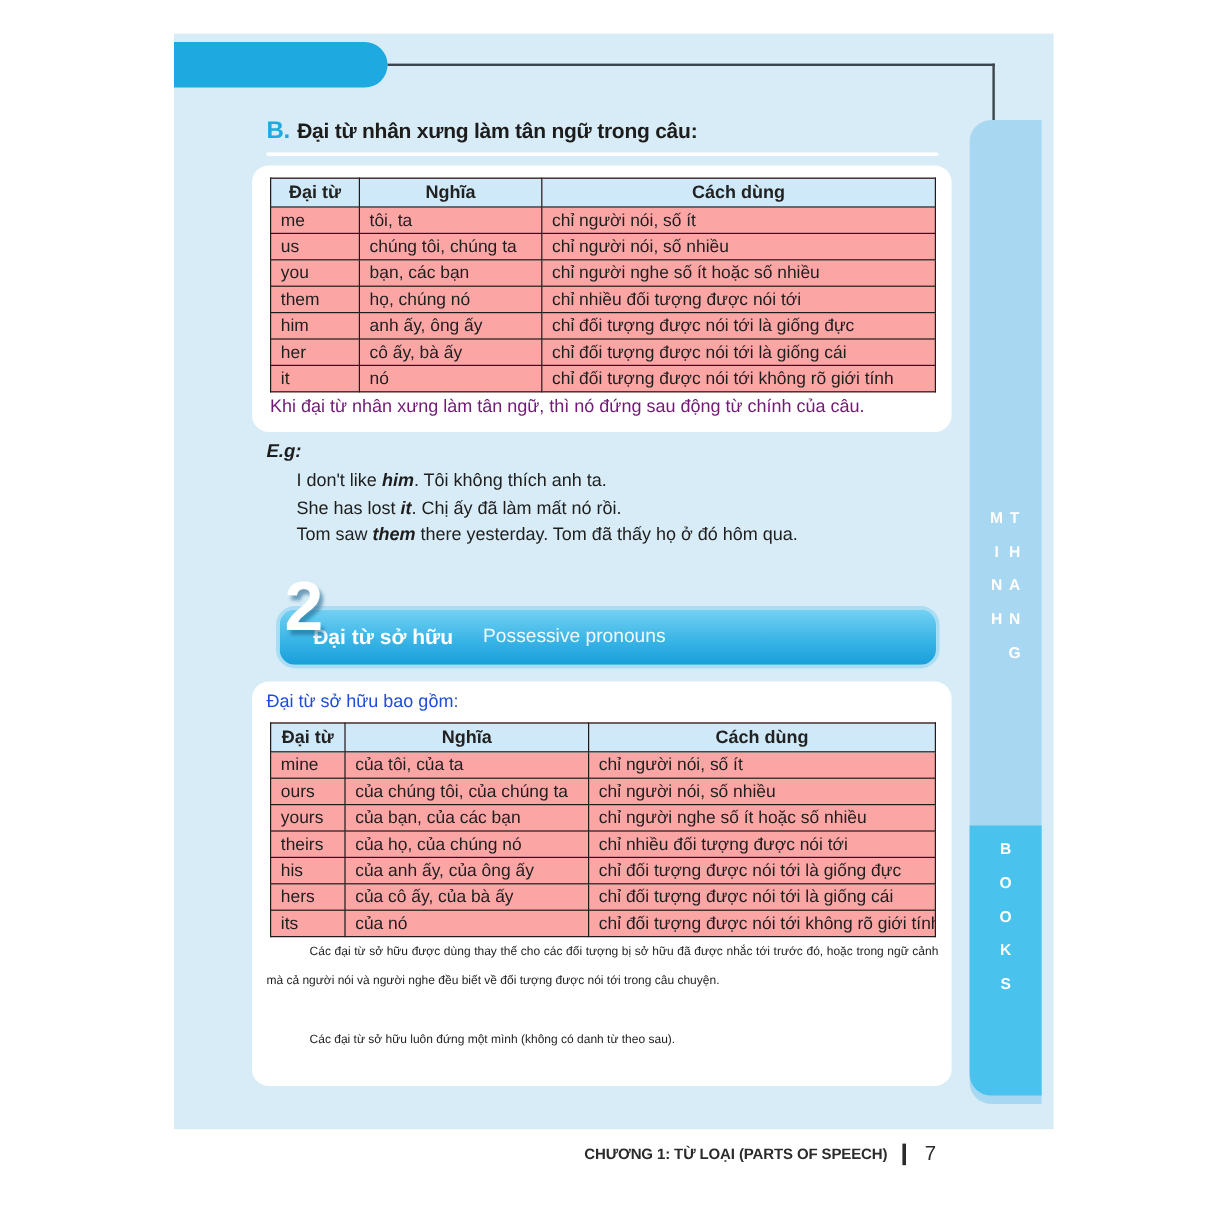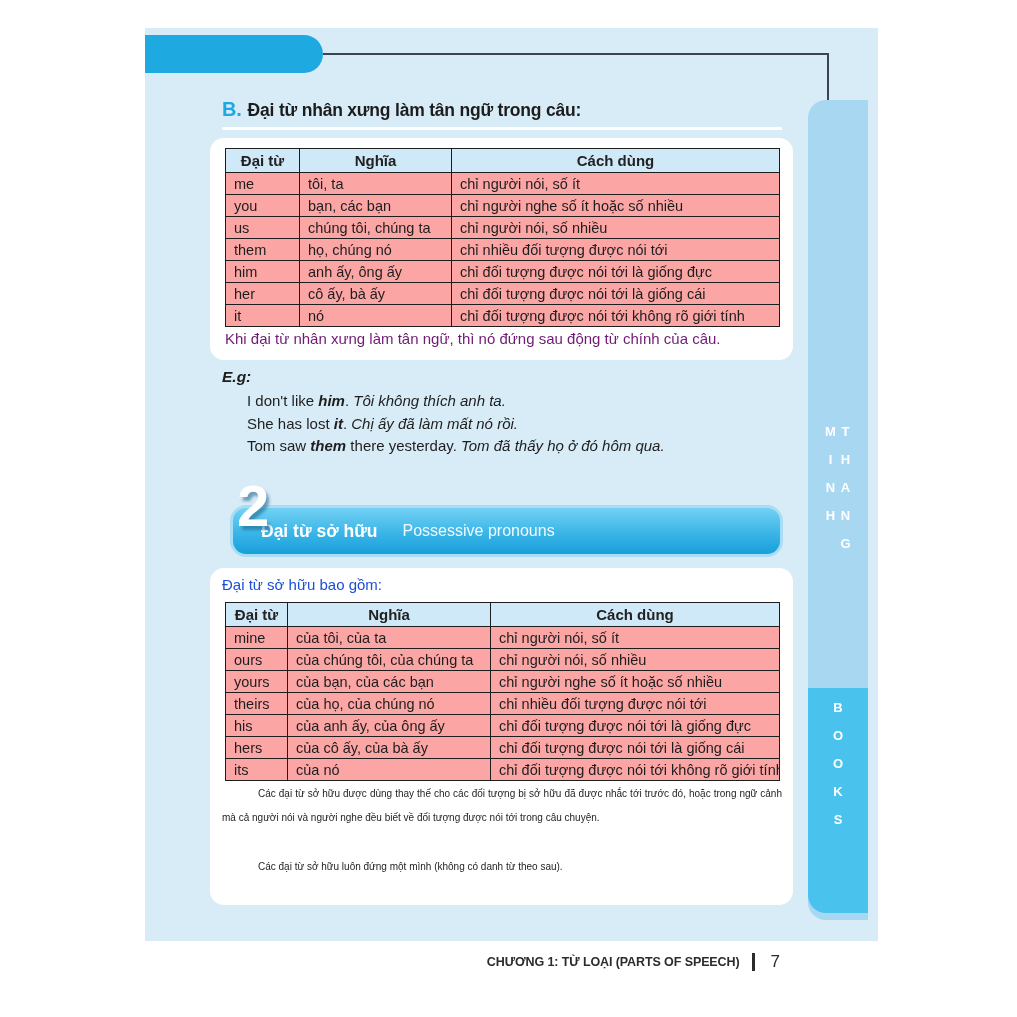--- a/index.html
+++ b/index.html
@@ -28,21 +28,21 @@
   #table2{left:225px;top:602px;width:555px;}
   .gtable th{background:#cfe9f8;font-weight:bold;font-size:15px;height:23px;
              border:1.5px solid #1d1d1d;text-align:center;padding:0 4px;}
   .gtable td{font-size:14.5px;height:21px;border:1.5px solid #1d1d1d;
              padding:0 8px;white-space:nowrap;overflow:hidden;color:#1e1e1e;}
 
   .note{left:225px;top:330px;font-size:15px;color:#701a75;}
   .eg-label{left:222px;top:368px;font-size:15.5px;font-weight:bold;font-style:italic;color:#1c1c1c;}
   .eg-lines{left:247px;top:390px;font-size:15px;line-height:22.5px;color:#1e1e1e;}
   .eg-emph{font-weight:bold;font-style:italic;}
-  .eg-vi{font-style:italic;}
+  .eg-vi{}
 
   .banner{left:230px;top:505px;width:553px;height:52px;box-sizing:border-box;
           border:3px solid #a9ddf4;border-radius:16px;
           background:linear-gradient(180deg,#73d1f3 0%,#3ab5e7 55%,#189fda 100%);
           display:flex;align-items:center;}
   .banner-number{left:237px;top:477px;font-size:58px;line-height:1;font-weight:bold;color:#ffffff;
                  text-shadow:3px 4px 3px rgba(23,94,138,0.55);z-index:3;}
   .banner-title{margin-left:28px;color:#ffffff;font-weight:bold;font-size:17.5px;white-space:nowrap;}
   .banner-sub{color:#f0faff;font-size:16px;font-weight:normal;margin-left:25px;white-space:nowrap;}
 
@@ -98,28 +98,28 @@
         <th>Cách dùng</th>
       </tr>
     </thead>
     <tbody>
       <tr>
         <td>me</td>
         <td>tôi, ta</td>
         <td>chỉ người nói, số ít</td>
       </tr>
       <tr>
+        <td>us</td>
+        <td>chúng tôi, chúng ta</td>
+        <td>chỉ người nói, số nhiều</td>
+      </tr>
+      <tr>
         <td>you</td>
         <td>bạn, các bạn</td>
         <td>chỉ người nghe số ít hoặc số nhiều</td>
-      </tr>
-      <tr>
-        <td>us</td>
-        <td>chúng tôi, chúng ta</td>
-        <td>chỉ người nói, số nhiều</td>
       </tr>
       <tr>
         <td>them</td>
         <td>họ, chúng nó</td>
         <td>chỉ nhiều đối tượng được nói tới</td>
       </tr>
       <tr>
         <td>him</td>
         <td>anh ấy, ông ấy</td>
         <td>chỉ đối tượng được nói tới là giống đực</td>

